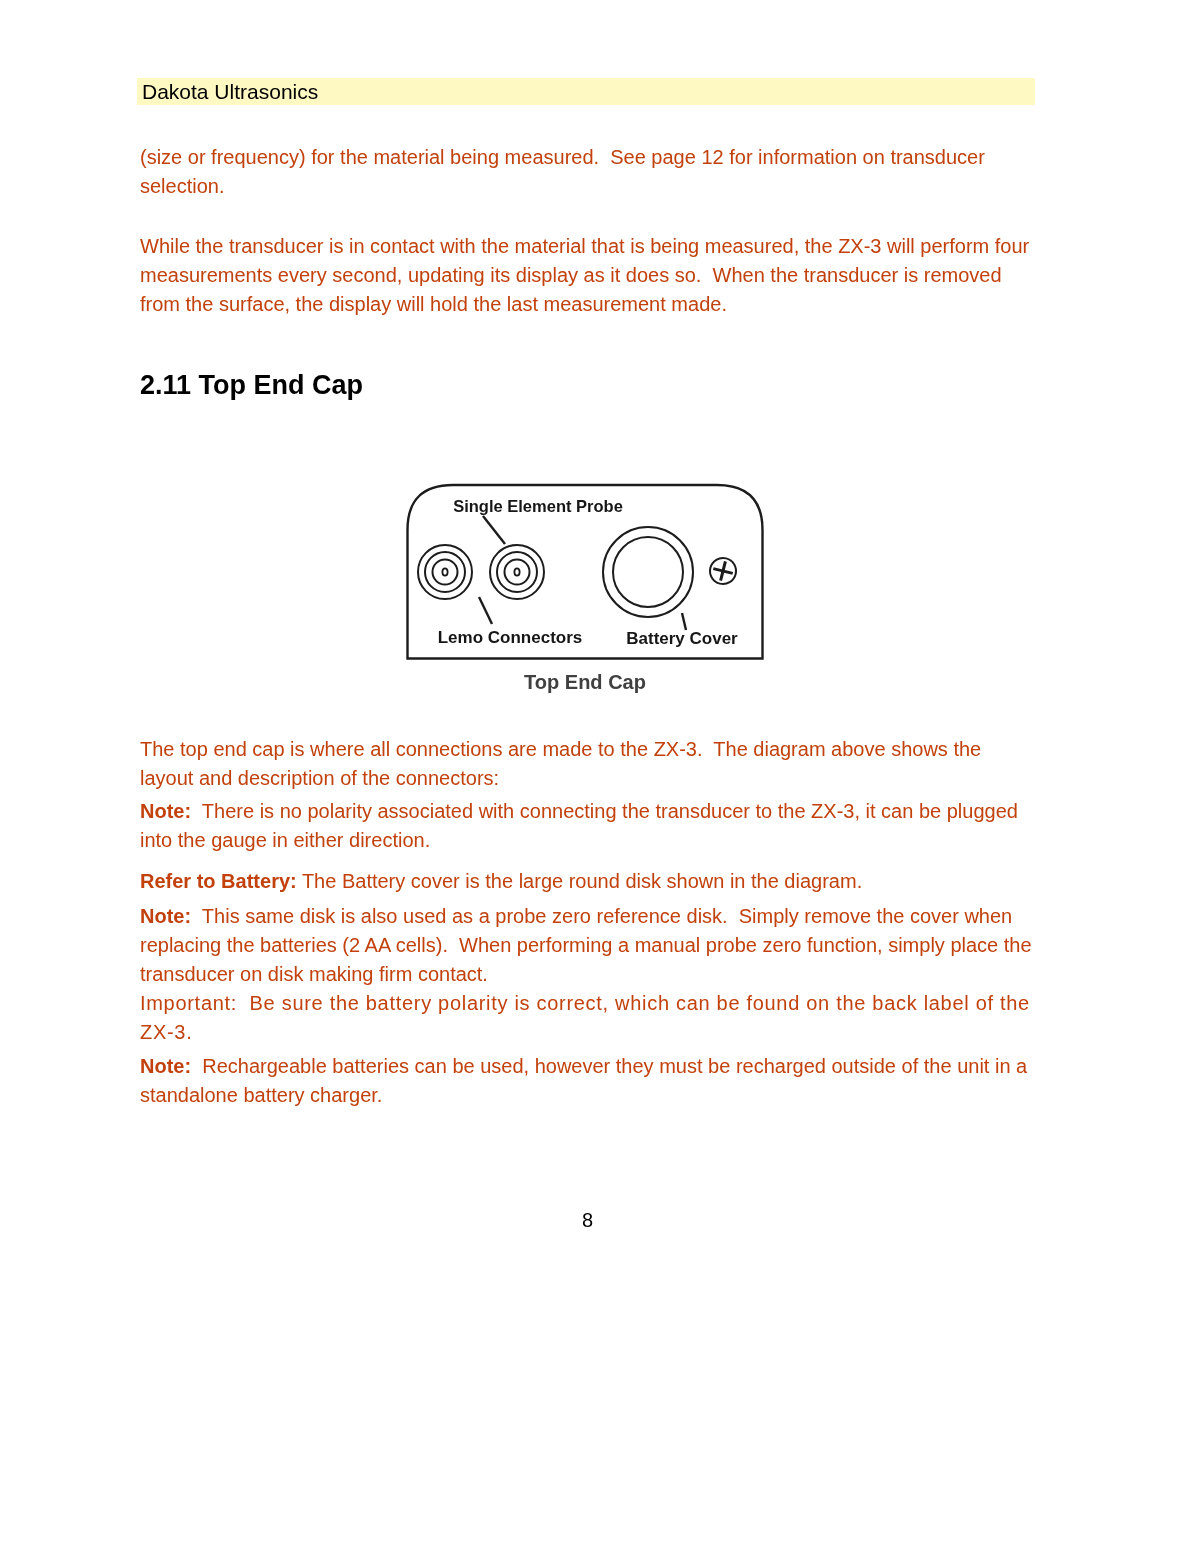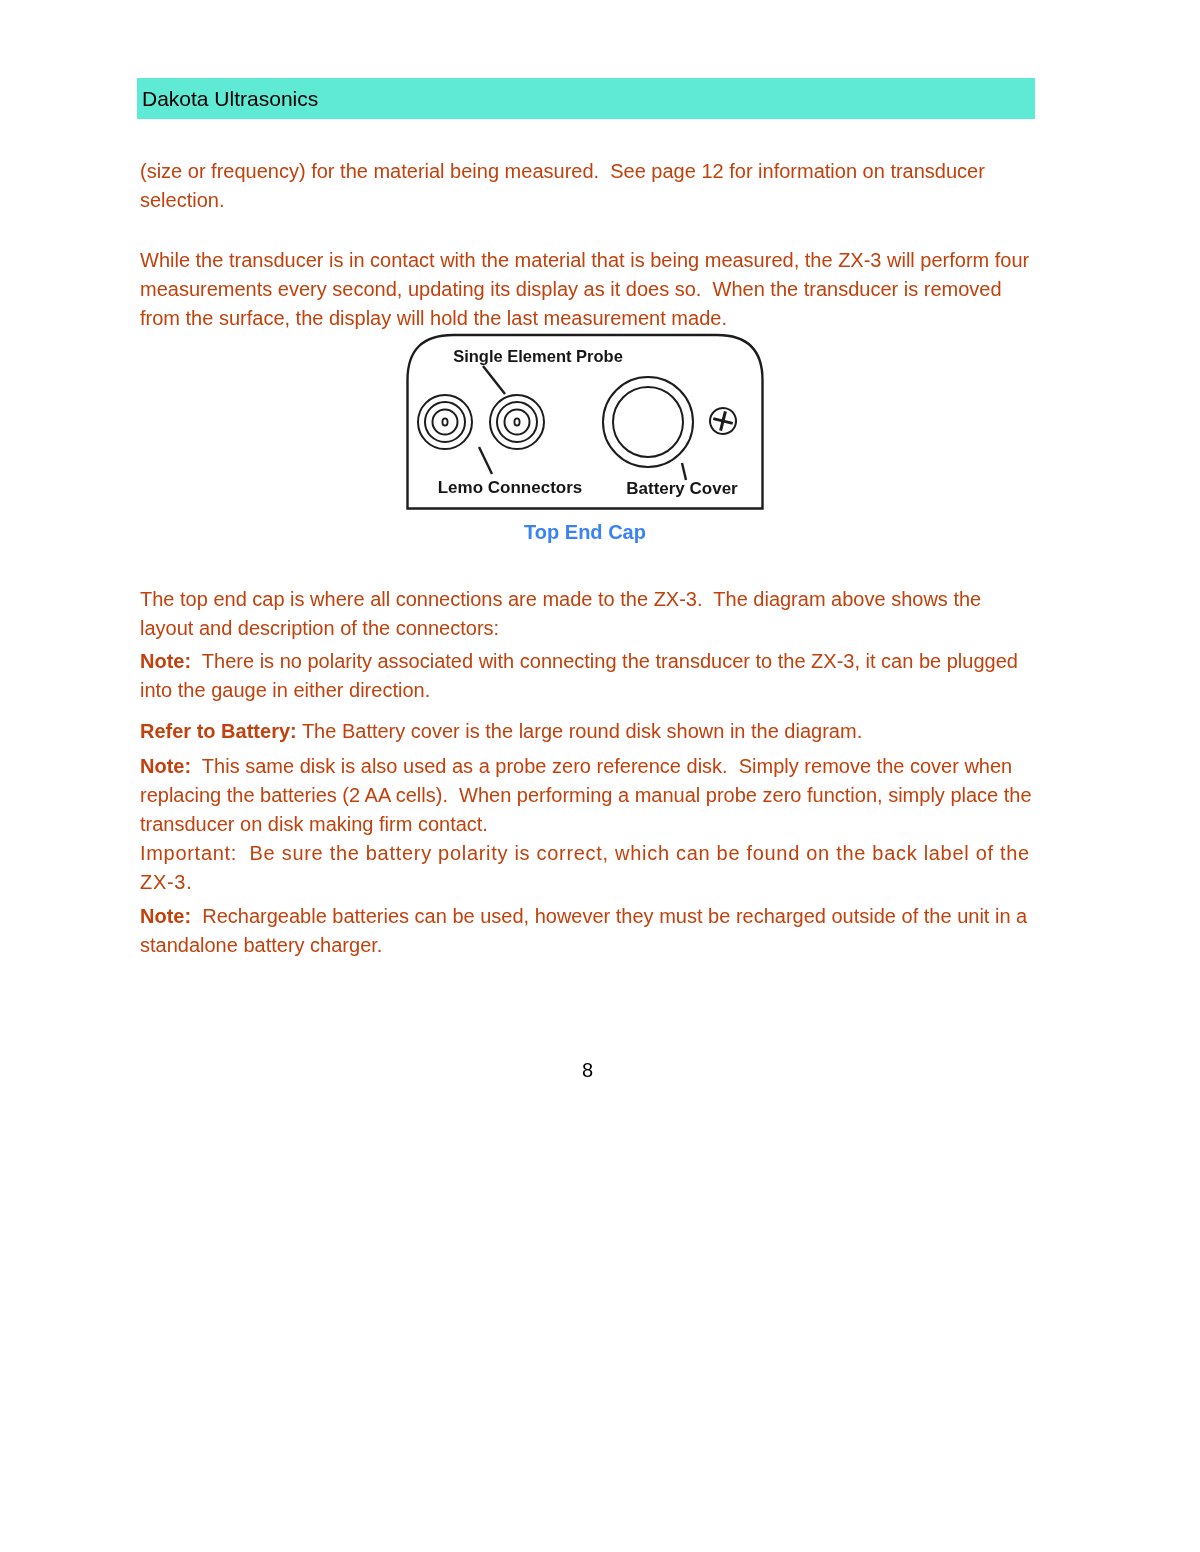--- a/index.html
+++ b/index.html
@@ -14,22 +14,22 @@
   .page {
     position: relative;
     width: 1200px;
     height: 1552px;
     padding: 0 165px 0 140px;
   }
   .header-bar {
     margin-top: 78px;
     margin-left: -3px;
     width: 898px;
-    height: 41px;
-    background: #5eead4;
+    height: 27px;
+    background: #fef9c3;
     display: flex;
     align-items: center;
   }
   .header-bar .header-title {
     font-size: 21px;
     padding-left: 5px;
     color: #000000;
   }
   .para {
     font-size: 20px;
@@ -40,33 +40,34 @@
   .lead-bold { font-weight: bold; margin-top: 16px; }
   .p-intro     { margin-top: 38px; }
   .p-measure   { margin-top: 31px; }
   .section-heading {
     margin-top: 50px;
     font-size: 27px;
     line-height: 32px;
     font-weight: bold;
   }
   .diagram-wrap {
+    margin-top: 82px;
     margin-left: 266px;
     width: 288px;
     height: 177px;
   }
   .diagram-caption {
     margin-top: 9px;
     margin-left: 266px;
     width: 358px;
     text-align: center;
     font-size: 20px;
     line-height: 26px;
     font-weight: bold;
-    color: #3b82f6;
+    color: #404040;
   }
   .p-topcap    { margin-top: 40px; }
   .sub-heading {
     font-size: 21px;
     line-height: 26px;
     font-weight: bold;
   }
   .h-transducer { margin-top: 22px; }
   .p-refer-transducer { margin-top: 13px; }
   .p-note-polarity    { margin-top: 4px; }
@@ -95,20 +96,21 @@
 <div class="page">
 
   <div class="header-bar">
     <span class="header-title">Dakota Ultrasonics</span>
   </div>
 
   <div class="para p-intro">(size or frequency) for the material being measured.  See page 12 for information on transducer selection.</div>
 
   <div class="para p-measure">While the transducer is in contact with the material that is being measured, the ZX-3 will perform four measurements every second, updating its display as it does so.  When the transducer is removed from the surface, the display will hold the last measurement made.</div>
 
+  <div class="section-heading">2.11 Top End Cap</div>
 
   <div class="diagram-wrap">
     <svg width="358" height="177" viewBox="0 0 358 177">
 
       <path class="diagram-stroke" stroke-width="2.4" d="M 1.5,175.5 L 1.5,47 Q 1.5,2 47,2 L 311,2 Q 356.5,2 356.5,47 L 356.5,175.5 Z"></path>
 
       <line class="diagram-stroke" stroke-width="2.4" x1="77" y1="33" x2="99" y2="61"></line>
 
       <g>
         <circle class="diagram-stroke" stroke-width="2" cx="39" cy="89" r="27"></circle>

